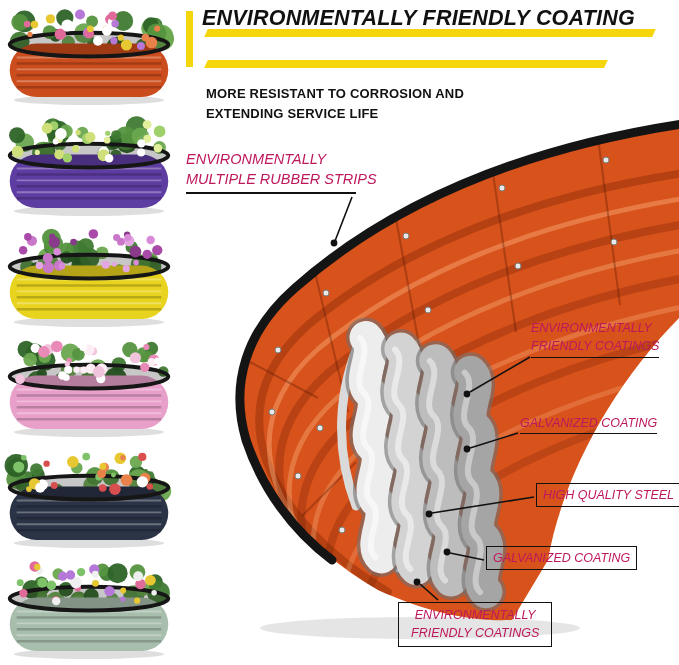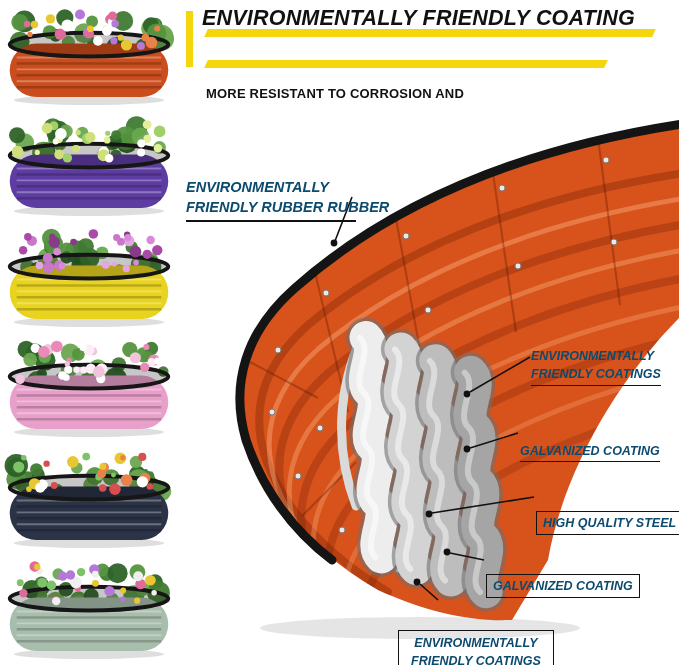--- a/index.html
+++ b/index.html
@@ -14,21 +14,21 @@
   .accent-bar{position:absolute;left:0;top:5px;width:7px;height:56px;background:#f5d60c;}
   .title-line{position:relative;margin-left:16px;height:31px;font-size:21.5px;font-weight:bold;
               font-style:italic;letter-spacing:.2px;white-space:nowrap;}
   .title-line .txt{position:relative;z-index:1;}
   .swipe{position:absolute;left:4px;top:23px;height:8px;background:#f5d60c;z-index:0;transform:skewX(-25deg);}
   .swipe.s1{width:448px;}
   .swipe.s2{width:400px;}
   .subtitle{position:absolute;left:206px;top:84px;font-size:13px;font-weight:bold;
             line-height:1.55;letter-spacing:.2px;z-index:2;}
   
-  .callout{position:absolute;font-weight:bold;font-style:italic;color:#0c4a6e;z-index:3;background:transparent;margin-top:28px;}
+  .callout{position:absolute;font-weight:normal;font-style:italic;color:#be185d;z-index:3;background:transparent;}
   .callout .cl{display:block;white-space:nowrap;}
   .rubber{left:186px;top:150px;font-size:14.5px;line-height:1.35;width:170px;
           border-bottom:2px solid #111;padding-bottom:3px;}
   .coatings-right{left:531px;top:320px;font-size:12.5px;line-height:1.4;
           border-bottom:1.5px solid #111;padding-bottom:2px;width:max-content;}
   .galv-top{left:520px;top:416px;font-size:12.5px;border-bottom:1.5px solid #111;
           padding-bottom:3px;width:max-content;}
   .steel-label{left:536px;top:483px;font-size:12.5px;border:1.5px solid #111;padding:4px 6px;width:max-content;}
   .galv-bottom{left:486px;top:546px;font-size:12.5px;border:1.5px solid #111;padding:4px 6px;width:max-content;}
   .coatings-bottom{left:398px;top:602px;font-size:12.5px;line-height:1.4;border:1.5px solid #111;
@@ -495,25 +495,26 @@
     <div class="title-line">
       <div class="swipe s1"></div>
       <span class="txt">ENVIRONMENTALLY FRIENDLY COATING</span>
     </div>
     <div class="title-line">
       <div class="swipe s2"></div>
     </div>
   </div>
   <div class="subtitle">
     <div>MORE RESISTANT TO CORROSION AND</div>
+    <div>EXTENDING SERVICE LIFE</div>
   </div>
 
   <div class="callout rubber">
     <span class="cl">ENVIRONMENTALLY</span>
-    <span class="cl">FRIENDLY RUBBER RUBBER</span>
+    <span class="cl">MULTIPLE RUBBER STRIPS</span>
   </div>
 
   <div class="callout coatings-right">
     <span class="cl">ENVIRONMENTALLY</span>
     <span class="cl">FRIENDLY COATINGS</span>
   </div>
 
   <div class="callout galv-top">
     <span class="cl">GALVANIZED COATING</span>
   </div>

